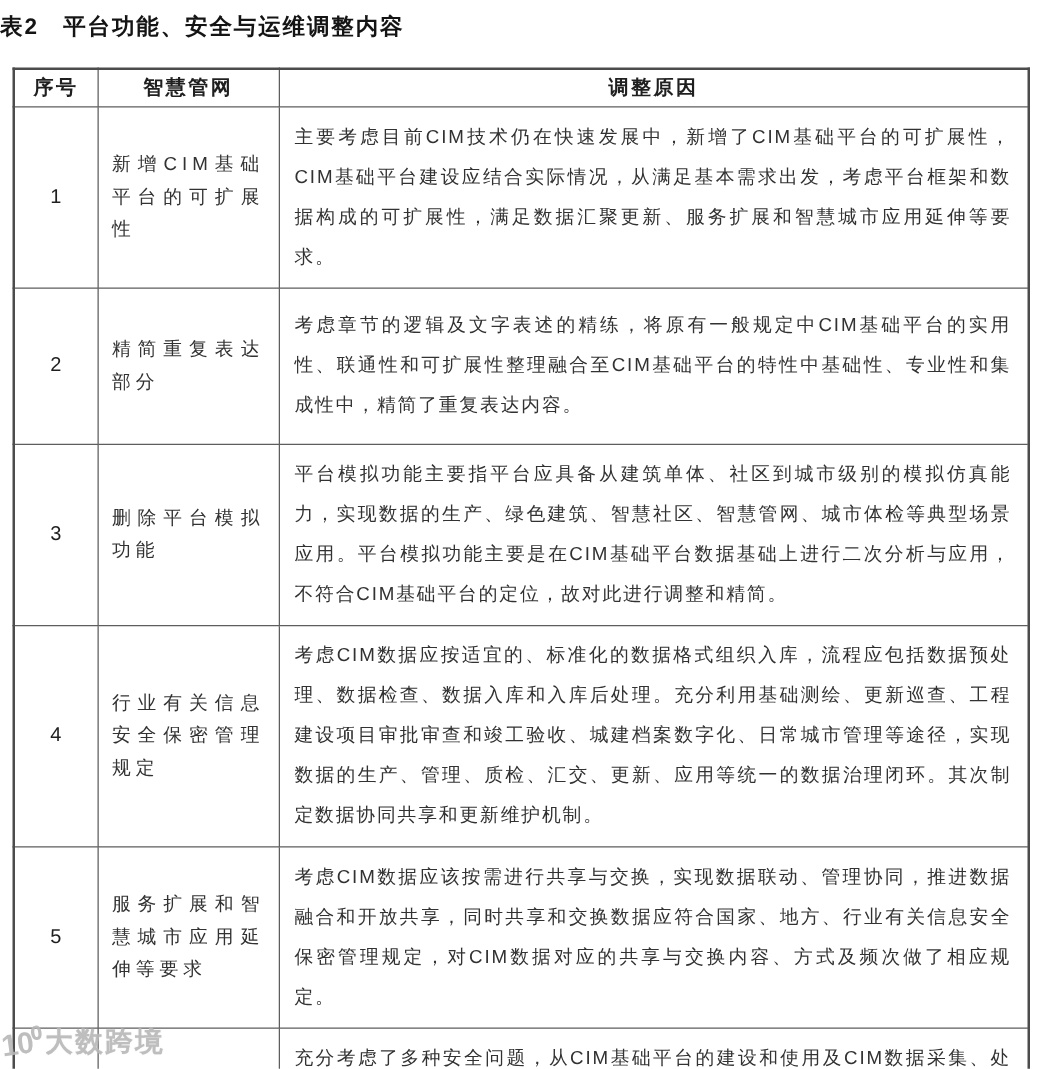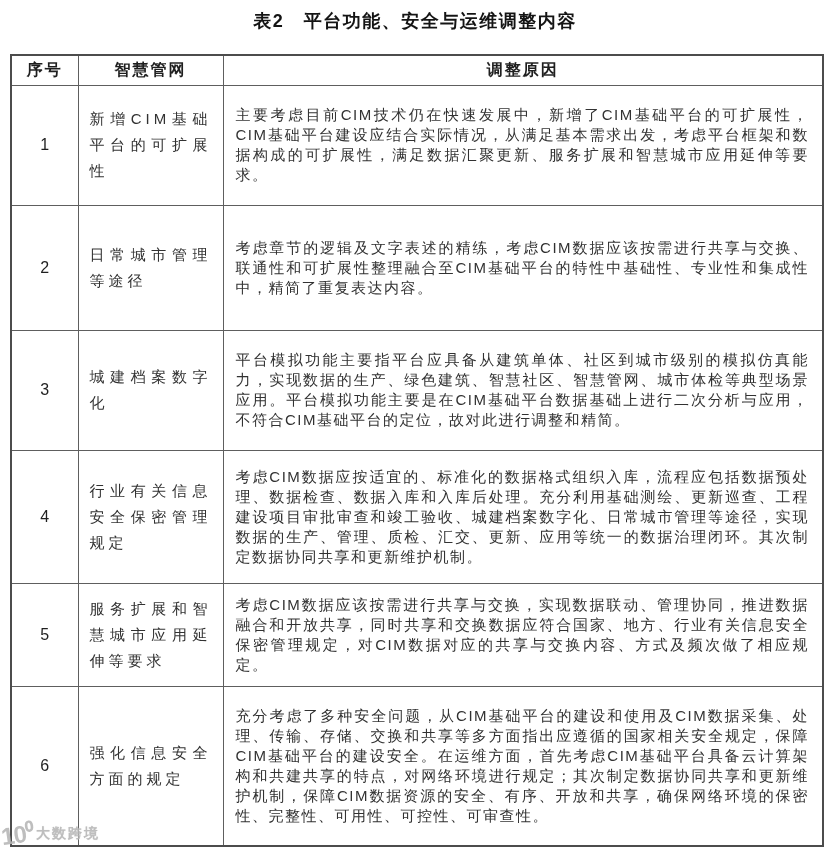--- a/index.html
+++ b/index.html
@@ -6,21 +6,21 @@
     margin: 0;
     padding: 0;
     width: 830px;
     height: 855px;
     background: #ffffff;
     font-family: "Liberation Sans", sans-serif;
     position: relative;
     overflow: hidden;
   }
   .doc-title {
-    text-align: center;
+    text-align: left;
     font-weight: bold;
     font-size: 18px;
     color: #141414;
     padding-top: 9px;
     letter-spacing: 1.5px;
   }
   table.adjust-table {
     border-collapse: collapse;
     table-layout: fixed;
     width: 812px;
@@ -53,21 +53,21 @@
     padding: 12px 11px;
     font-size: 15px;
     line-height: 26px;
     letter-spacing: 4px;
     text-align: justify;
     color: #323232;
   }
   td.cell-reason {
     padding: 8px 13px 8px 12px;
     font-size: 15px;
-    line-height: 20px;
+    line-height: 32px;
     letter-spacing: 1.5px;
     text-align: justify;
     text-align-last: left;
     color: #323232;
   }
   tr.row-h1 { height: 120px; }
   tr.row-h2 { height: 125px; }
   tr.row-h3 { height: 120px; }
   tr.row-h4 { height: 133px; }
   tr.row-h5 { height: 95px;  }
@@ -85,21 +85,21 @@
     pointer-events: none;
     white-space: nowrap;
   }
   .watermark .wm-logo {
     font-size: 24px;
     letter-spacing: -1px;
     transform: rotate(-8deg);
     display: inline-block;
   }
   .watermark .wm-text {
-    font-size: 14px;
+    font-size: 22px;
     letter-spacing: 2px;
     text-shadow: 0 0 1px #d6d6d6;
   }
 </style>
 </head>
 <body>
 
 <div class="doc-title">表2　平台功能、安全与运维调整内容</div>
 
 <table class="adjust-table">
@@ -116,26 +116,26 @@
     </tr>
   </thead>
   <tbody>
     <tr class="row-h1">
       <td class="cell-no">1</td>
       <td class="cell-content">新增CIM基础平台的可扩展性</td>
       <td class="cell-reason">主要考虑目前CIM技术仍在快速发展中，新增了CIM基础平台的可扩展性，CIM基础平台建设应结合实际情况，从满足基本需求出发，考虑平台框架和数据构成的可扩展性，满足数据汇聚更新、服务扩展和智慧城市应用延伸等要求。</td>
     </tr>
     <tr class="row-h2">
       <td class="cell-no">2</td>
-      <td class="cell-content">日常城市管理等途径</td>
-      <td class="cell-reason">考虑章节的逻辑及文字表述的精练，考虑CIM数据应该按需进行共享与交换、联通性和可扩展性整理融合至CIM基础平台的特性中基础性、专业性和集成性中，精简了重复表达内容。</td>
+      <td class="cell-content">精简重复表达部分</td>
+      <td class="cell-reason">考虑章节的逻辑及文字表述的精练，将原有一般规定中CIM基础平台的实用性、联通性和可扩展性整理融合至CIM基础平台的特性中基础性、专业性和集成性中，精简了重复表达内容。</td>
     </tr>
     <tr class="row-h3">
       <td class="cell-no">3</td>
-      <td class="cell-content">城建档案数字化</td>
+      <td class="cell-content">删除平台模拟功能</td>
       <td class="cell-reason">平台模拟功能主要指平台应具备从建筑单体、社区到城市级别的模拟仿真能力，实现数据的生产、绿色建筑、智慧社区、智慧管网、城市体检等典型场景应用。平台模拟功能主要是在CIM基础平台数据基础上进行二次分析与应用，不符合CIM基础平台的定位，故对此进行调整和精简。</td>
     </tr>
     <tr class="row-h4">
       <td class="cell-no">4</td>
       <td class="cell-content">行业有关信息安全保密管理规定</td>
       <td class="cell-reason">考虑CIM数据应按适宜的、标准化的数据格式组织入库，流程应包括数据预处理、数据检查、数据入库和入库后处理。充分利用基础测绘、更新巡查、工程建设项目审批审查和竣工验收、城建档案数字化、日常城市管理等途径，实现数据的生产、管理、质检、汇交、更新、应用等统一的数据治理闭环。其次制定数据协同共享和更新维护机制。</td>
     </tr>
     <tr class="row-h5">
       <td class="cell-no">5</td>
       <td class="cell-content">服务扩展和智慧城市应用延伸等要求</td>

